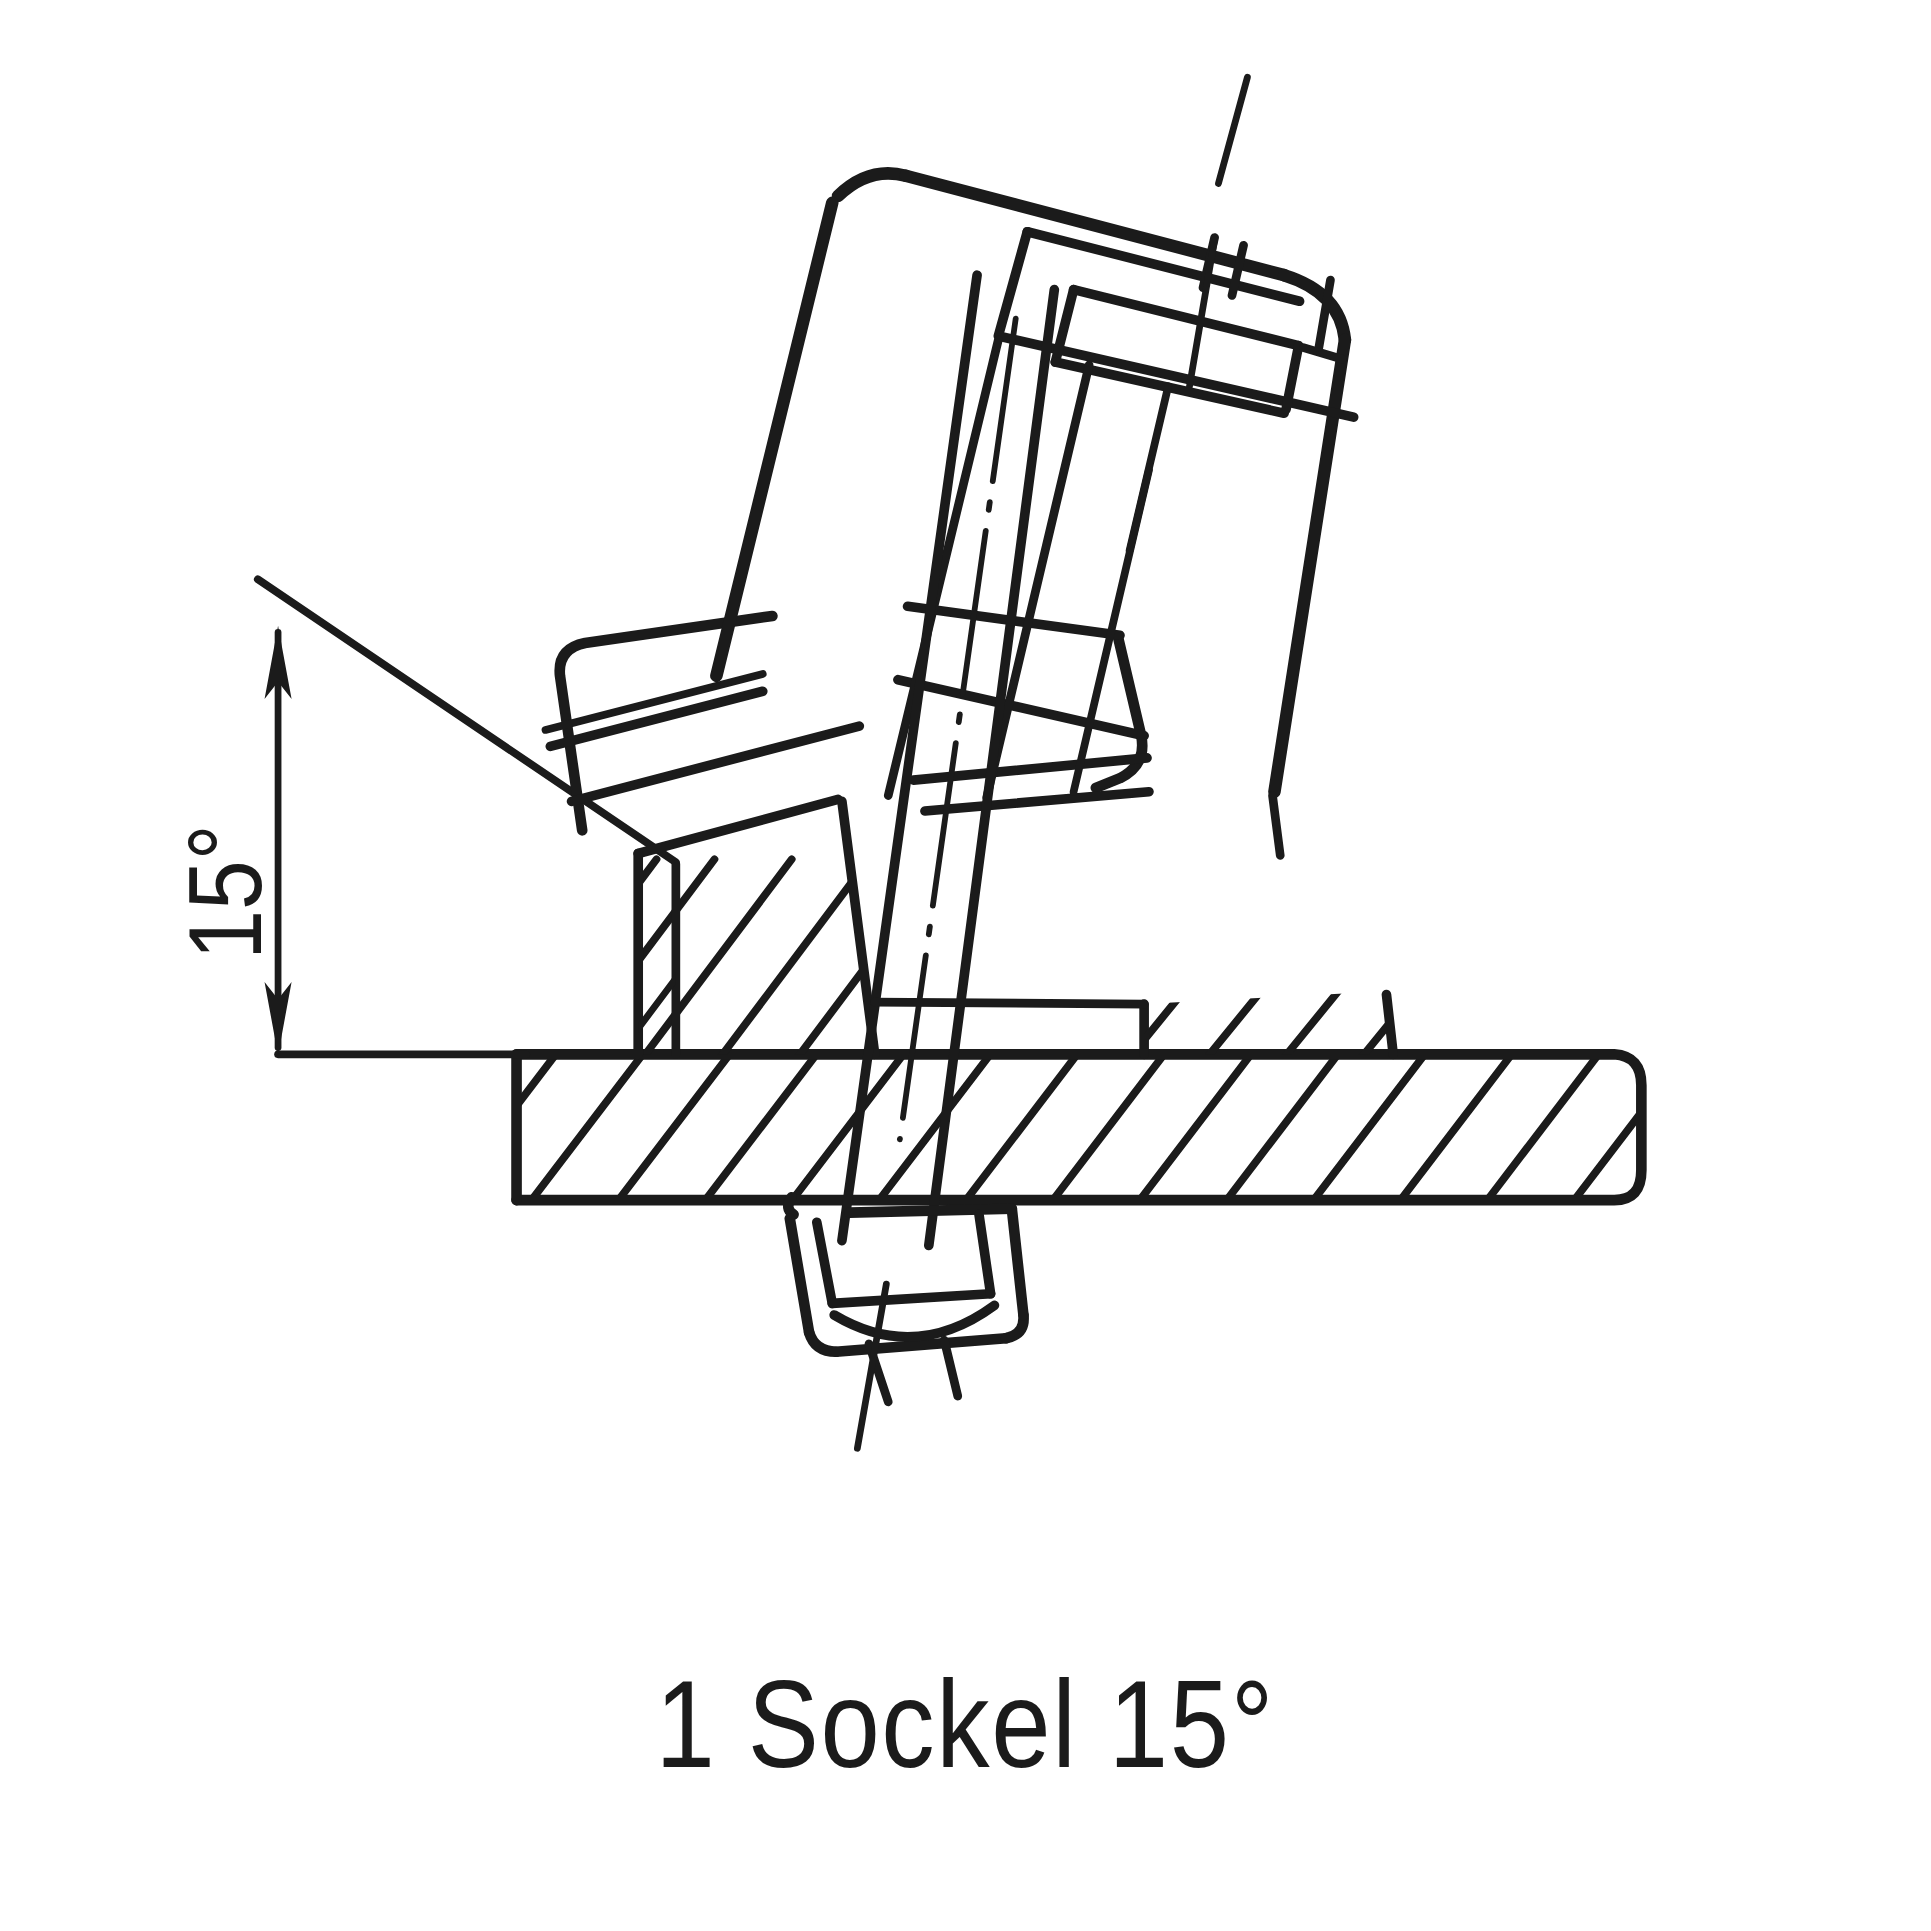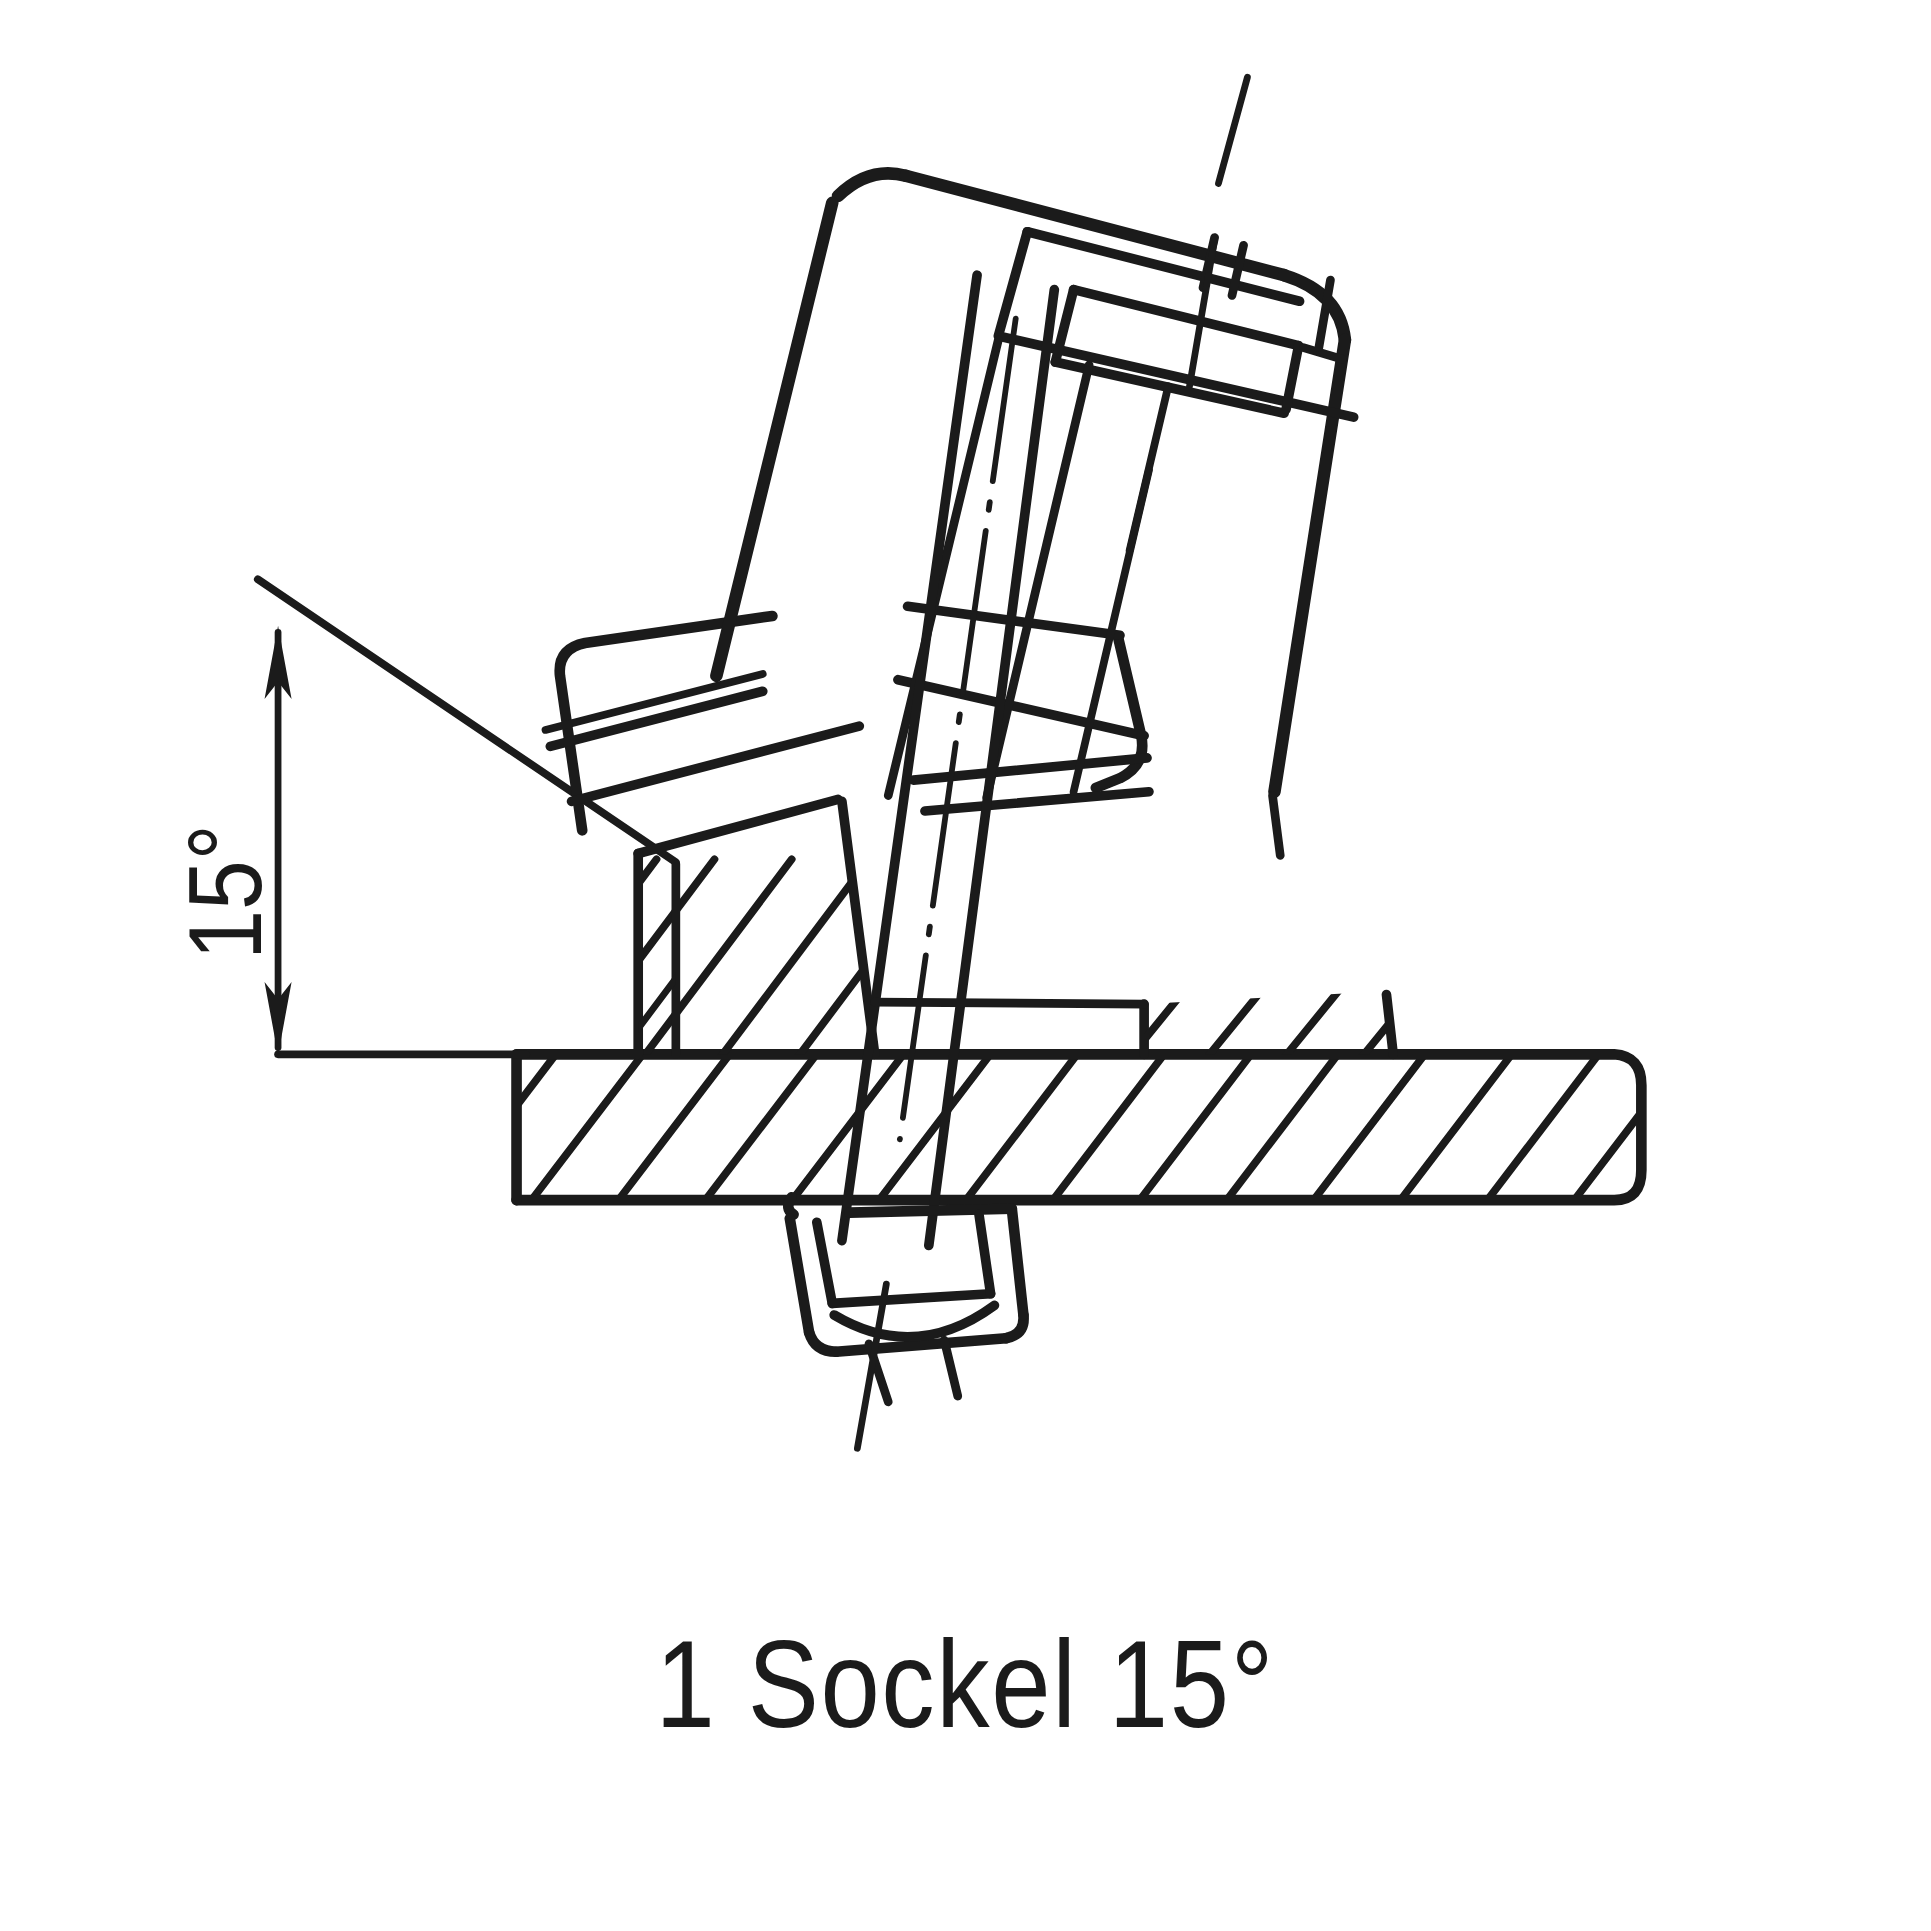--- a/index.html
+++ b/index.html
@@ -24,21 +24,21 @@
     left: 0;
     top: 0;
     width: 1931px;
     height: 1931px;
     display: block;
   }
   .caption-layer {
     position: absolute;
     left: 0;
     right: 0;
-    top: 1622px;
+    top: 1662px;
     text-align: center;
     pointer-events: none;
   }
   .caption-text {
     display: inline-block;
     font-family: "Liberation Sans", sans-serif;
     font-size: 124px;
     font-weight: 400;
     letter-spacing: 1.9px;
     color: #1b1b1b;

